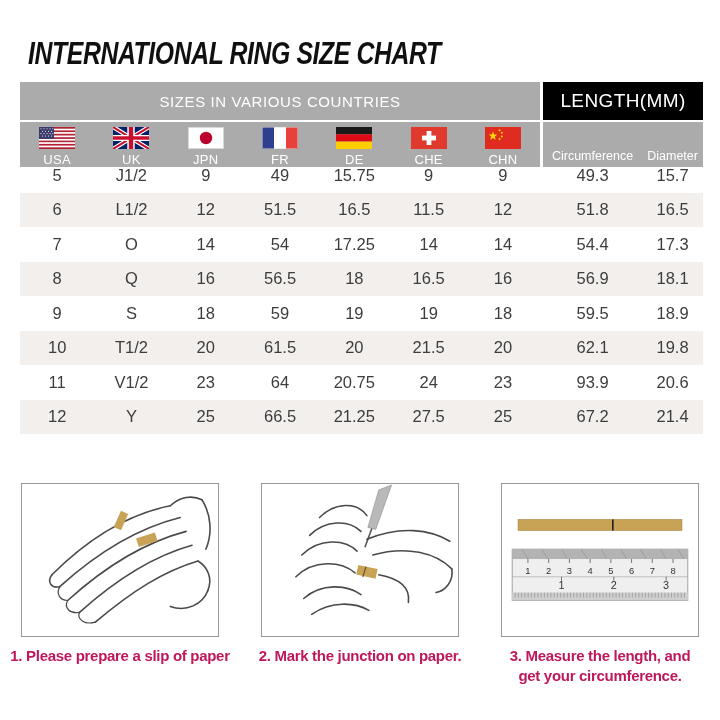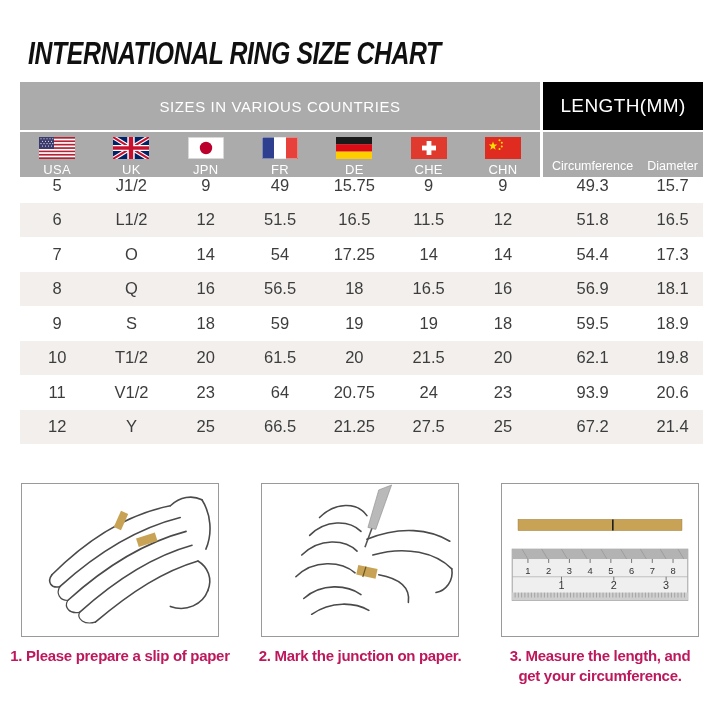--- a/index.html
+++ b/index.html
@@ -7,21 +7,21 @@
         font-family:"Liberation Sans",sans-serif;overflow:hidden;border-radius:9px;}
 
   
   .title{position:absolute;left:28px;top:36px;font-size:31px;font-weight:bold;
          font-style:italic;color:#101010;letter-spacing:-0.5px;white-space:nowrap;
          transform:scaleX(0.80);transform-origin:left center;}
 
   
   .ring-table{position:absolute;left:20px;top:82px;width:683px;}
   .grid{display:grid;grid-template-columns:repeat(7,74.3px) 3px 99px 61px;}
-  .hdr1{height:48px;margin-bottom:2px;}
+  .hdr1{height:38px;margin-bottom:2px;}
   .hdr1 .cellL{grid-column:1/8;background:#ababab;color:#fff;display:flex;
                align-items:center;justify-content:center;font-size:15px;letter-spacing:0.6px;}
   .hdr1 .cellR{grid-column:9/11;background:#000000;color:#fff;display:flex;
                align-items:center;justify-content:center;font-size:19px;letter-spacing:0.4px;}
   .hdr2{height:36px;}
   .hdr2 .flagsL{grid-column:1/8;background:#ababab;display:grid;
                 grid-template-columns:repeat(7,74.3px);}
   .flagcell{display:flex;flex-direction:column;align-items:center;justify-content:flex-start;
             padding-top:5px;}
   .flagcell svg{display:block;width:36px;height:22px;}

